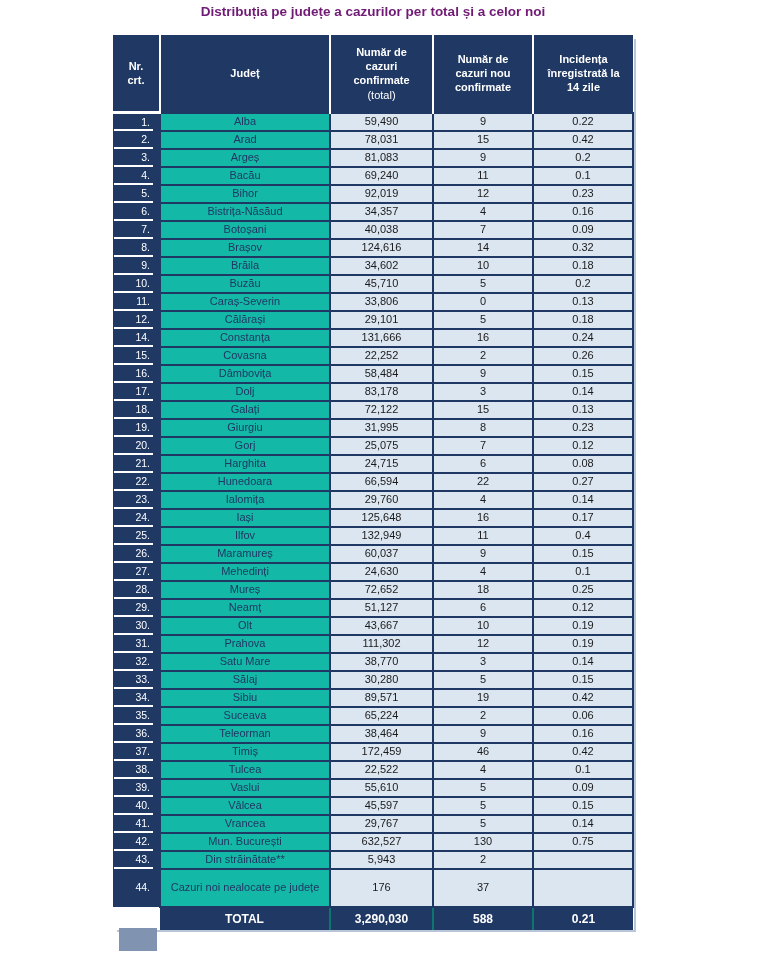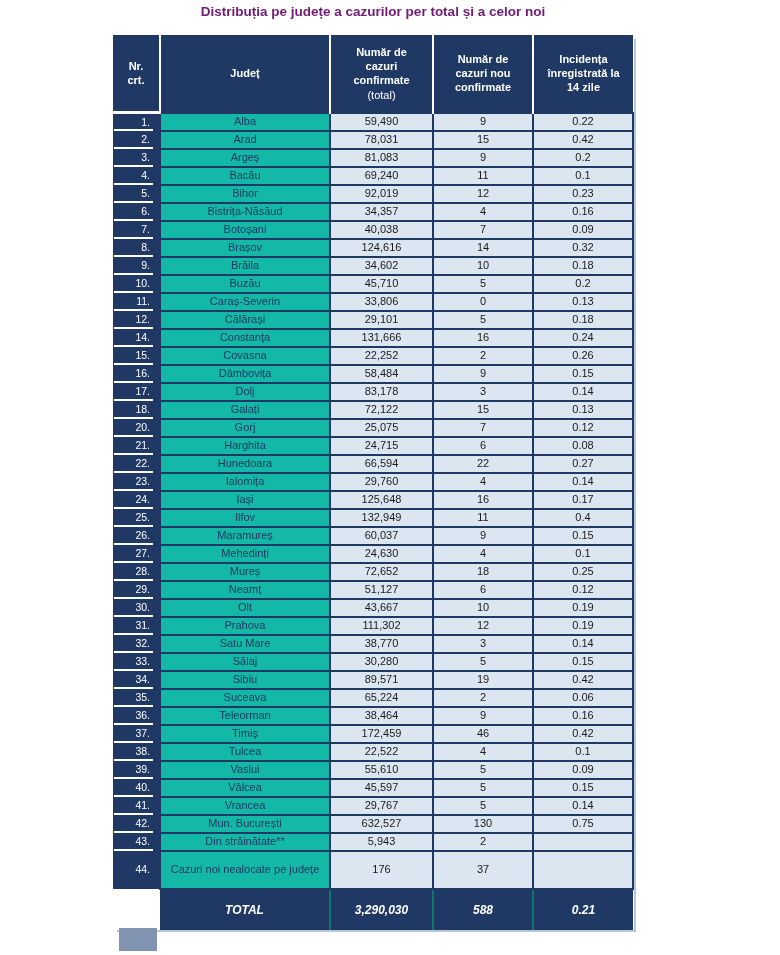--- a/index.html
+++ b/index.html
@@ -88,21 +88,21 @@
     text-align: center;
     border: 2px solid #1f3864;
   }
   td.num-cell {
     background: #dce6f1;
     color: #1a1a1a;
     text-align: center;
     border: 2px solid #1f3864;
   }
   
-  tfoot tr { height: 41px; font-style: italic; }
+  tfoot tr { height: 23px; }
   tfoot td {
     background: #1f3864;
     color: #ffffff;
     font-weight: bold;
     font-size: 12px;
     text-align: center;
     vertical-align: middle;
     border-left: 2px solid #0f766e;
   }
   tfoot td.spacer {
@@ -264,20 +264,27 @@
           <td class="num-cell">0.14</td>
         </tr>
         <tr>
           <td class="nr-cell">18.</td>
           <td class="judet-cell">Galați</td>
           <td class="num-cell">72,122</td>
           <td class="num-cell">15</td>
           <td class="num-cell">0.13</td>
         </tr>
         <tr>
+          <td class="nr-cell">19.</td>
+          <td class="judet-cell">Giurgiu</td>
+          <td class="num-cell">31,995</td>
+          <td class="num-cell">8</td>
+          <td class="num-cell">0.23</td>
+        </tr>
+        <tr>
           <td class="nr-cell">20.</td>
           <td class="judet-cell">Gorj</td>
           <td class="num-cell">25,075</td>
           <td class="num-cell">7</td>
           <td class="num-cell">0.12</td>
         </tr>
         <tr>
           <td class="nr-cell">21.</td>
           <td class="judet-cell">Harghita</td>
           <td class="num-cell">24,715</td>

